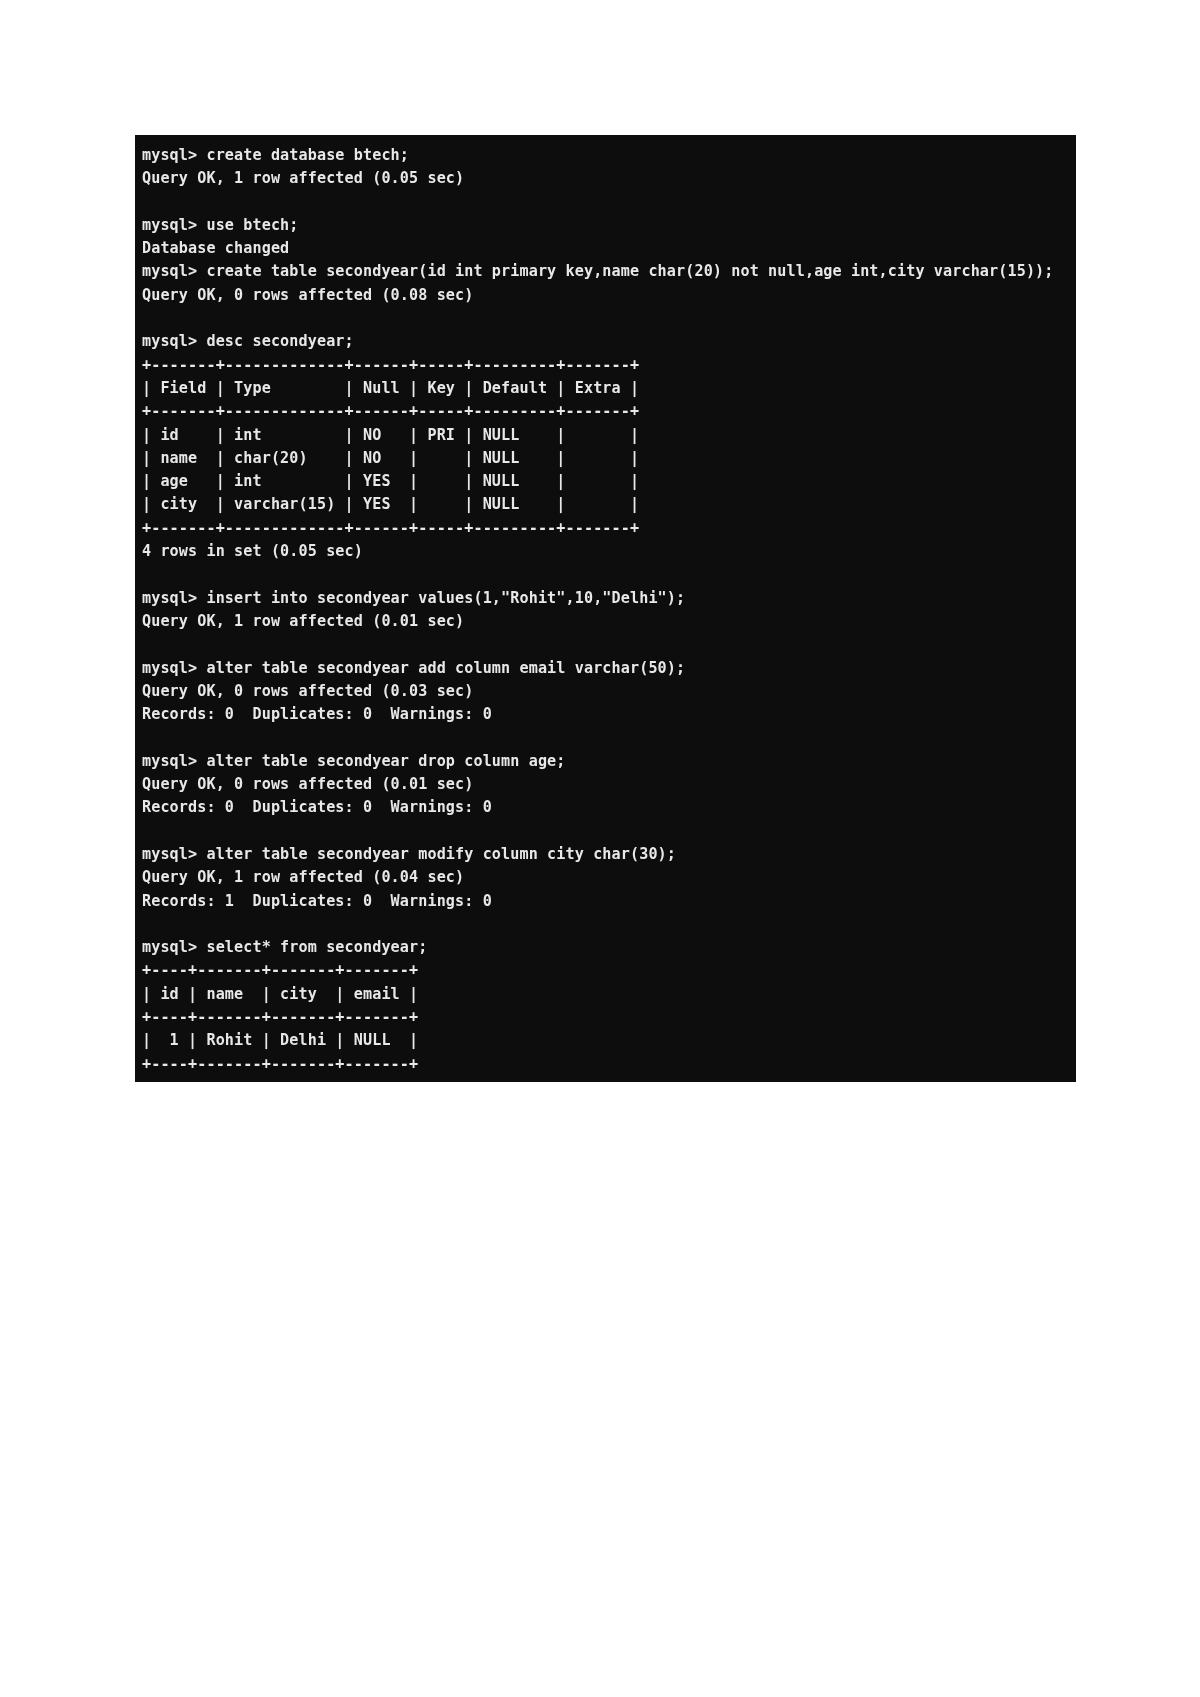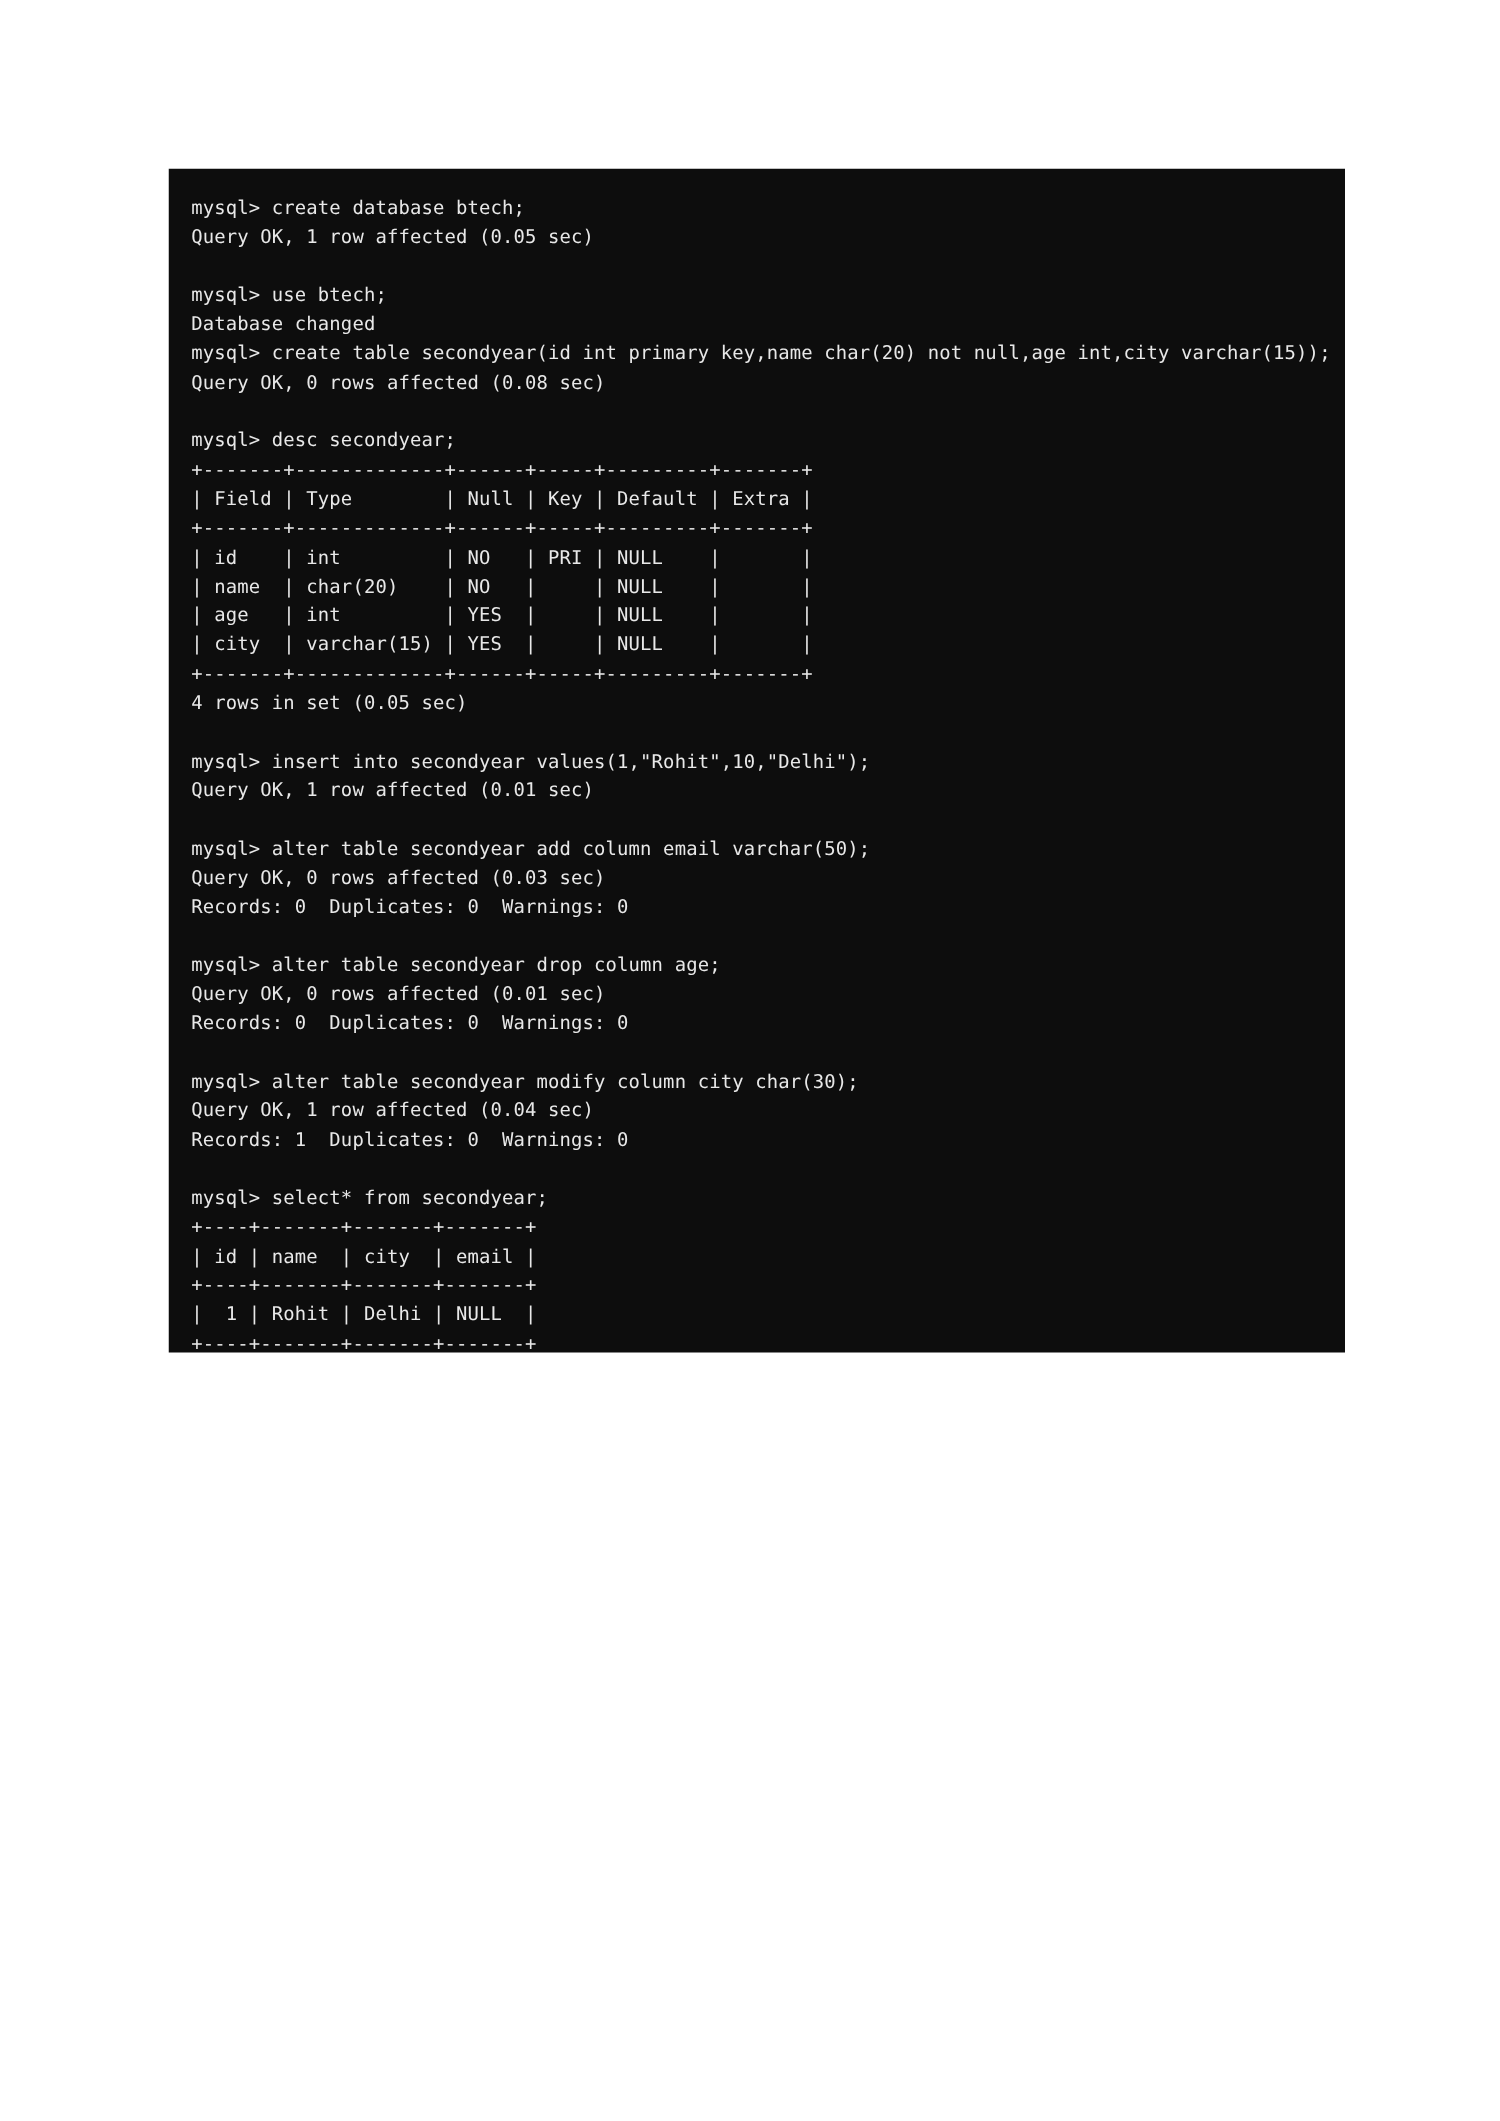--- a/index.html
+++ b/index.html
@@ -33,22 +33,22 @@
     padding: 9px 0 0 7px;
     overflow: hidden;
   }
   #terminal-text {
     color: #e8e8e8;
     font-family: "DejaVu Sans Mono", monospace;
     font-size: 15.1px;
     line-height: 23.3px;
     letter-spacing: 0.12px;
     white-space: pre;
-    margin: 11px;
-    font-weight: 400;
+    margin: 0;
+    font-weight: 700;
     -webkit-font-smoothing: antialiased;
   }
   .line {
     display: block;
     min-height: 23.3px;
     white-space: pre;
   }
 </style>
 </head>
 <body>

